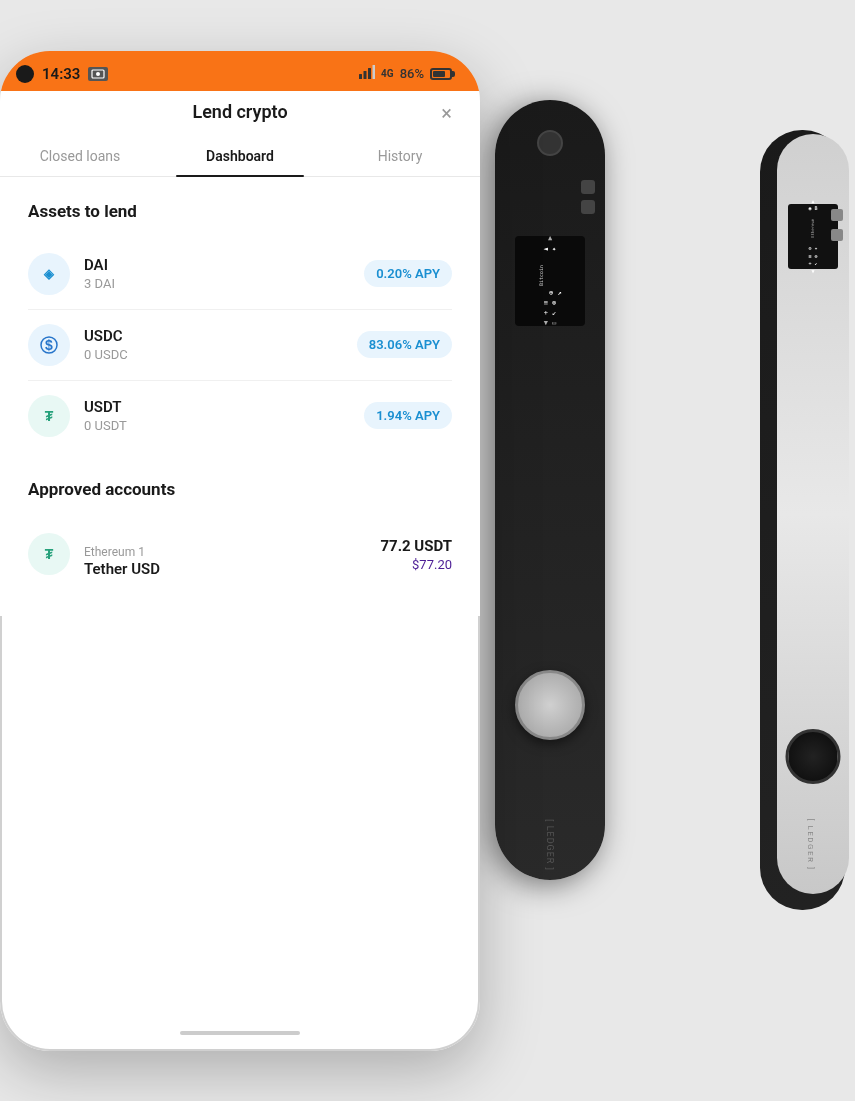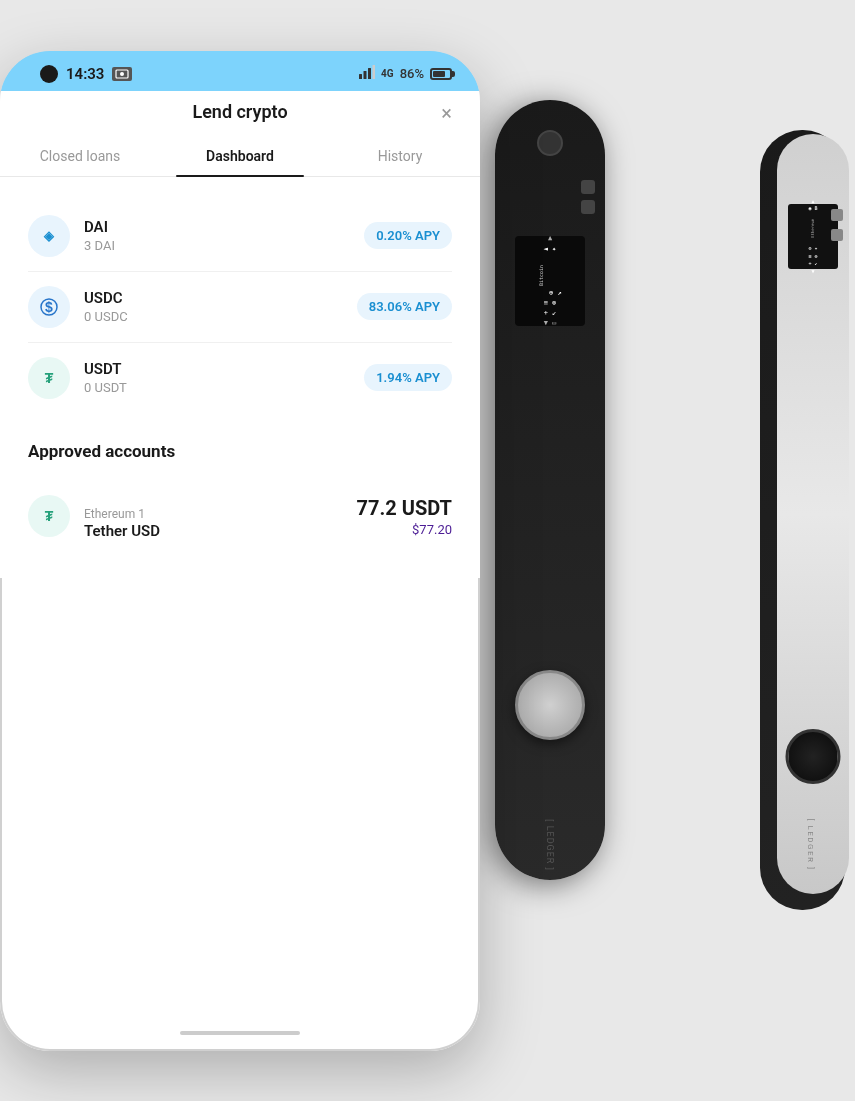--- a/index.html
+++ b/index.html
@@ -26,22 +26,22 @@
       overflow: hidden;
       flex-shrink: 0;
       z-index: 10;
     }
 
     
     .status-bar {
       display: flex;
       align-items: center;
       justify-content: space-between;
-      padding: 14px 28px 8px 40px;
-      background: #7dd3fc;
+      padding: 14px 28px 8px 16px;
+      background: #f97316;
       text-align: right;
     }
     .status-left {
       display: flex;
       align-items: center;
       gap: 8px;
     }
     .status-dot {
       width: 18px;
       height: 18px;
@@ -266,21 +266,21 @@
     .account-name {
       font-size: 15px;
       font-weight: 600;
       color: #1a1a1a;
       margin-top: 1px;
     }
     .account-value {
       text-align: right;
     }
     .account-amount {
-      font-size: 20px;
+      font-size: 15px;
       font-weight: 700;
       color: #1a1a1a;
     }
     .account-usd {
       font-size: 13px;
       color: #4c1d95;
       margin-top: 2px;
     }
 
     
@@ -403,20 +403,21 @@
     <div class="tab active">
       <span>Dashboard</span>
     </div>
     <div class="tab">
       <span>History</span>
     </div>
   </div>
 
   <div class="content">
 
+    <div class="section-title">Assets to lend</div>
 
     <div class="asset-list">
 
       <div class="asset-item">
         <div class="asset-icon dai">
           <svg class="dai-svg" viewBox="0 0 26 26" fill="none">
             <circle cx="13" cy="13" r="12" fill="#e8f4fd"></circle>
             <text x="13" y="17" text-anchor="middle" font-size="13" font-weight="bold" fill="#1a8fd1" font-family="Arial">◈</text>
           </svg>
         </div>

